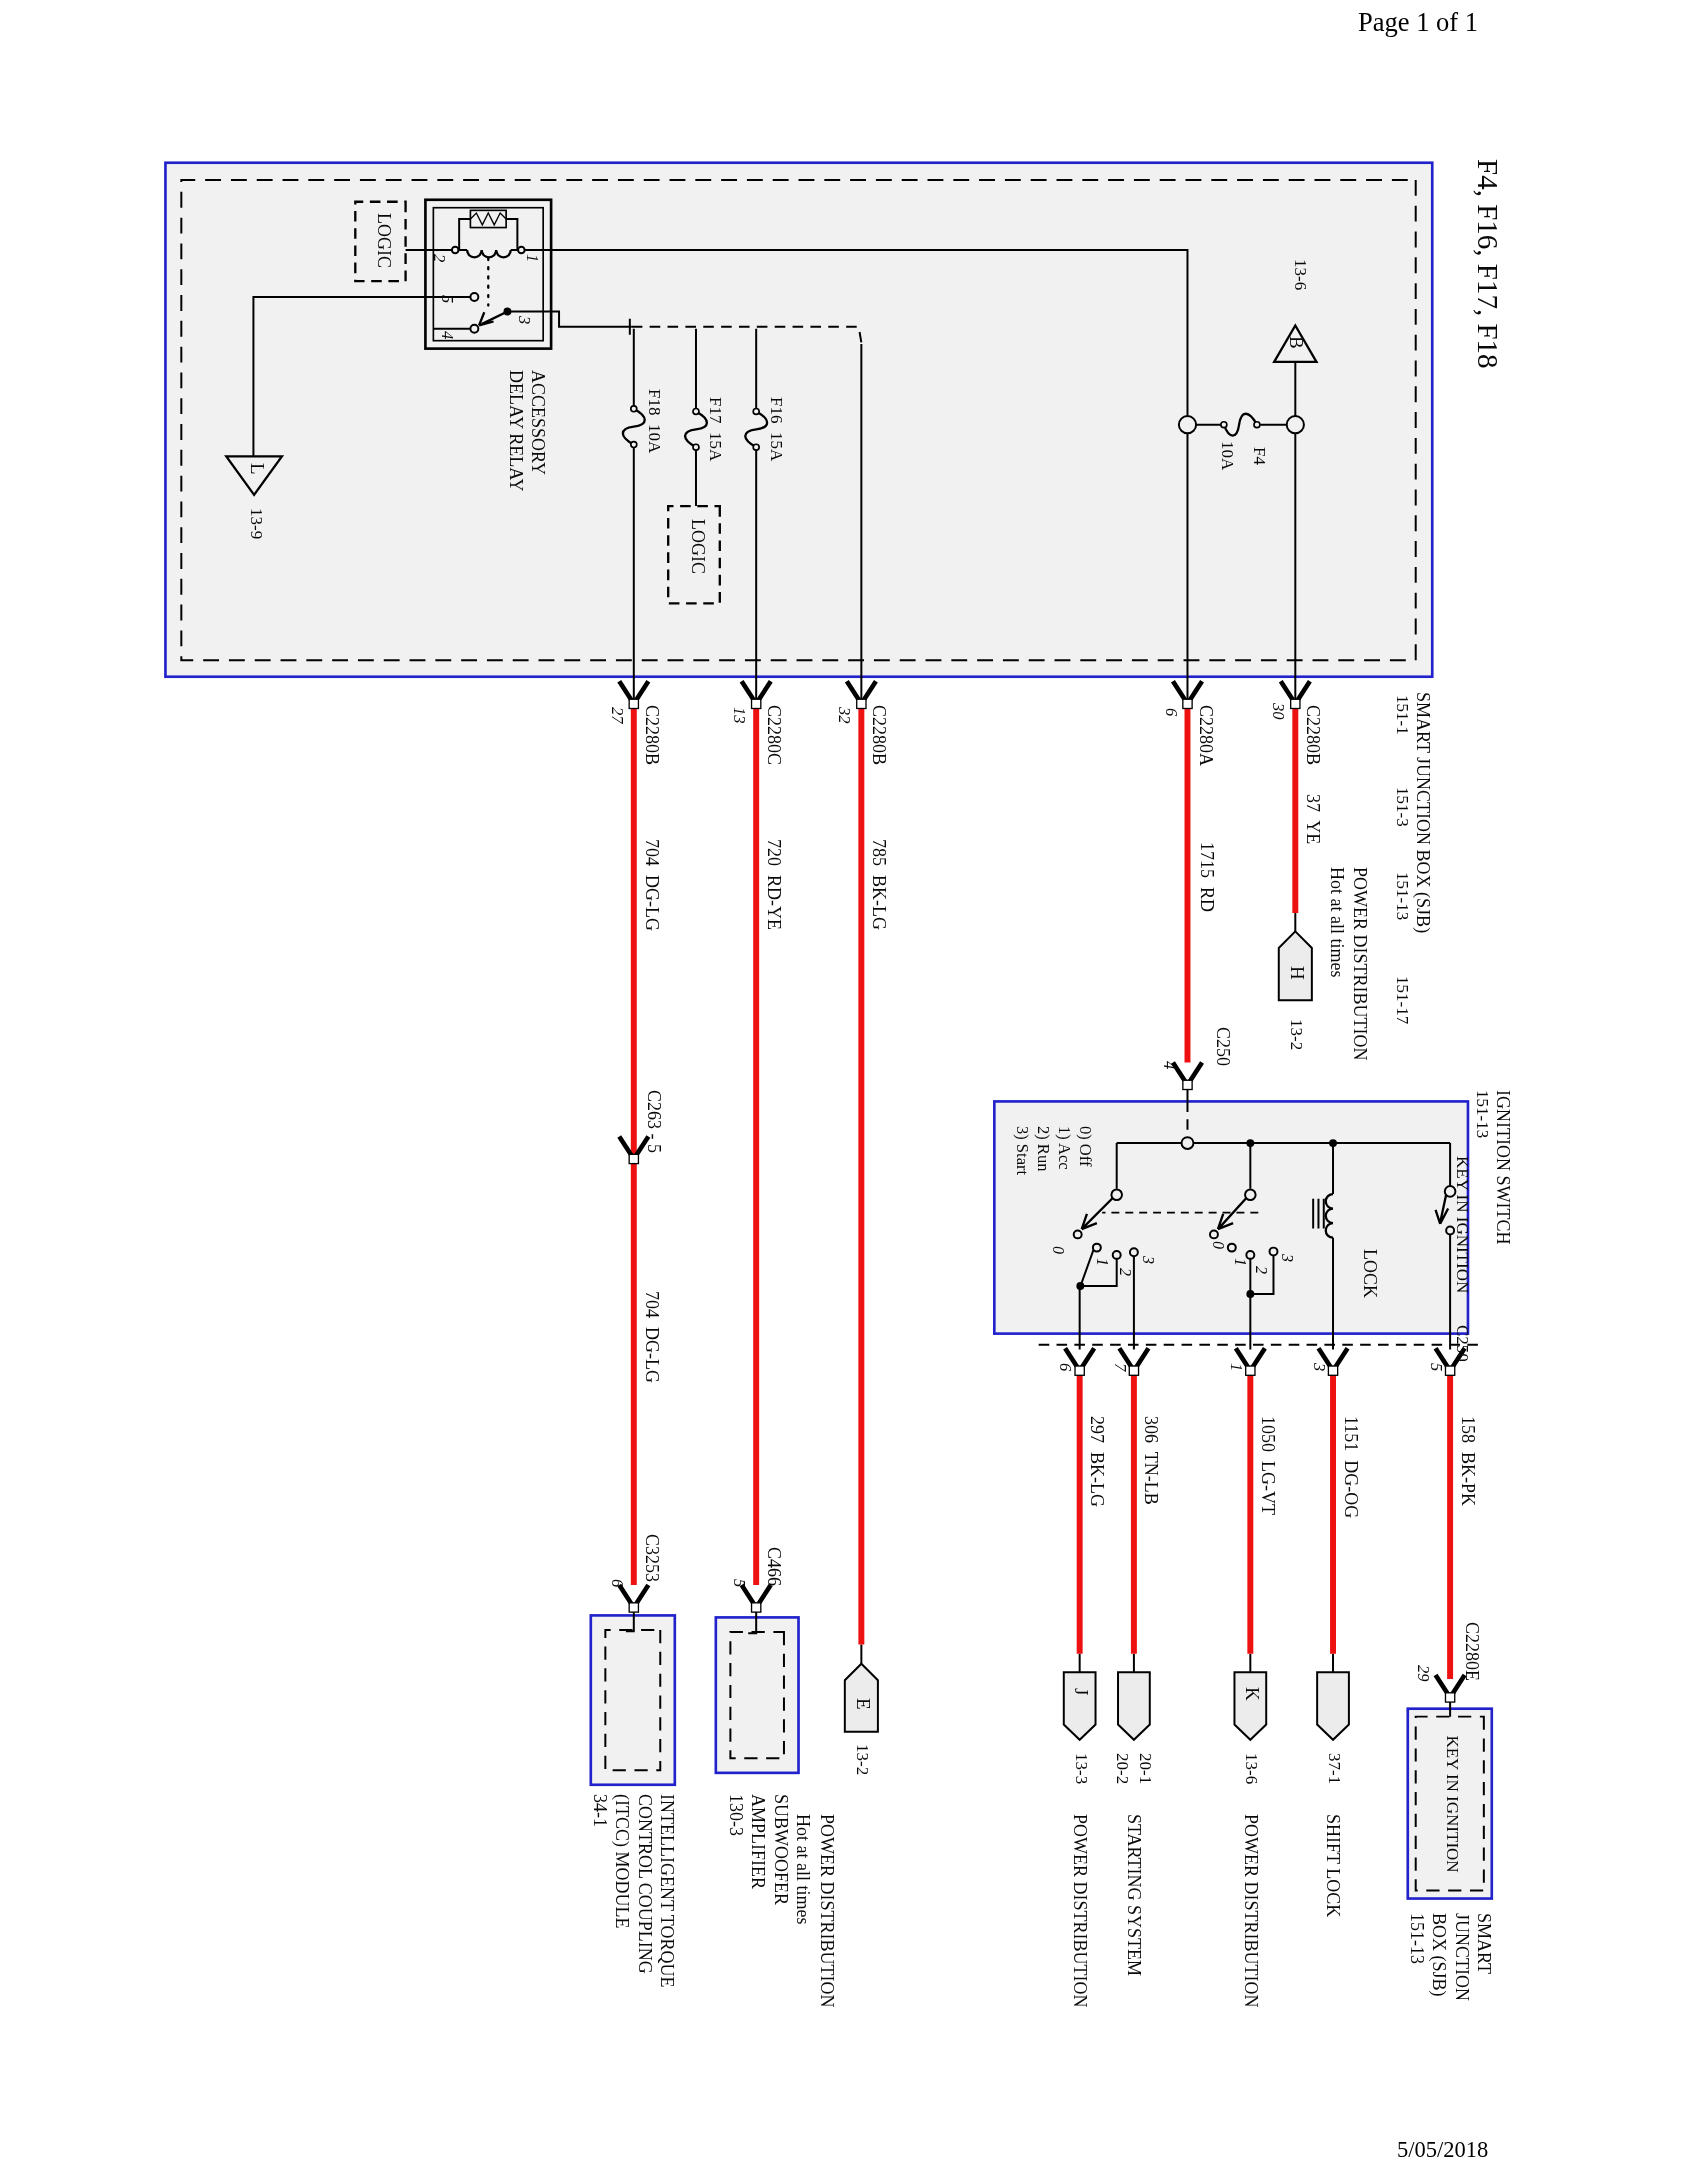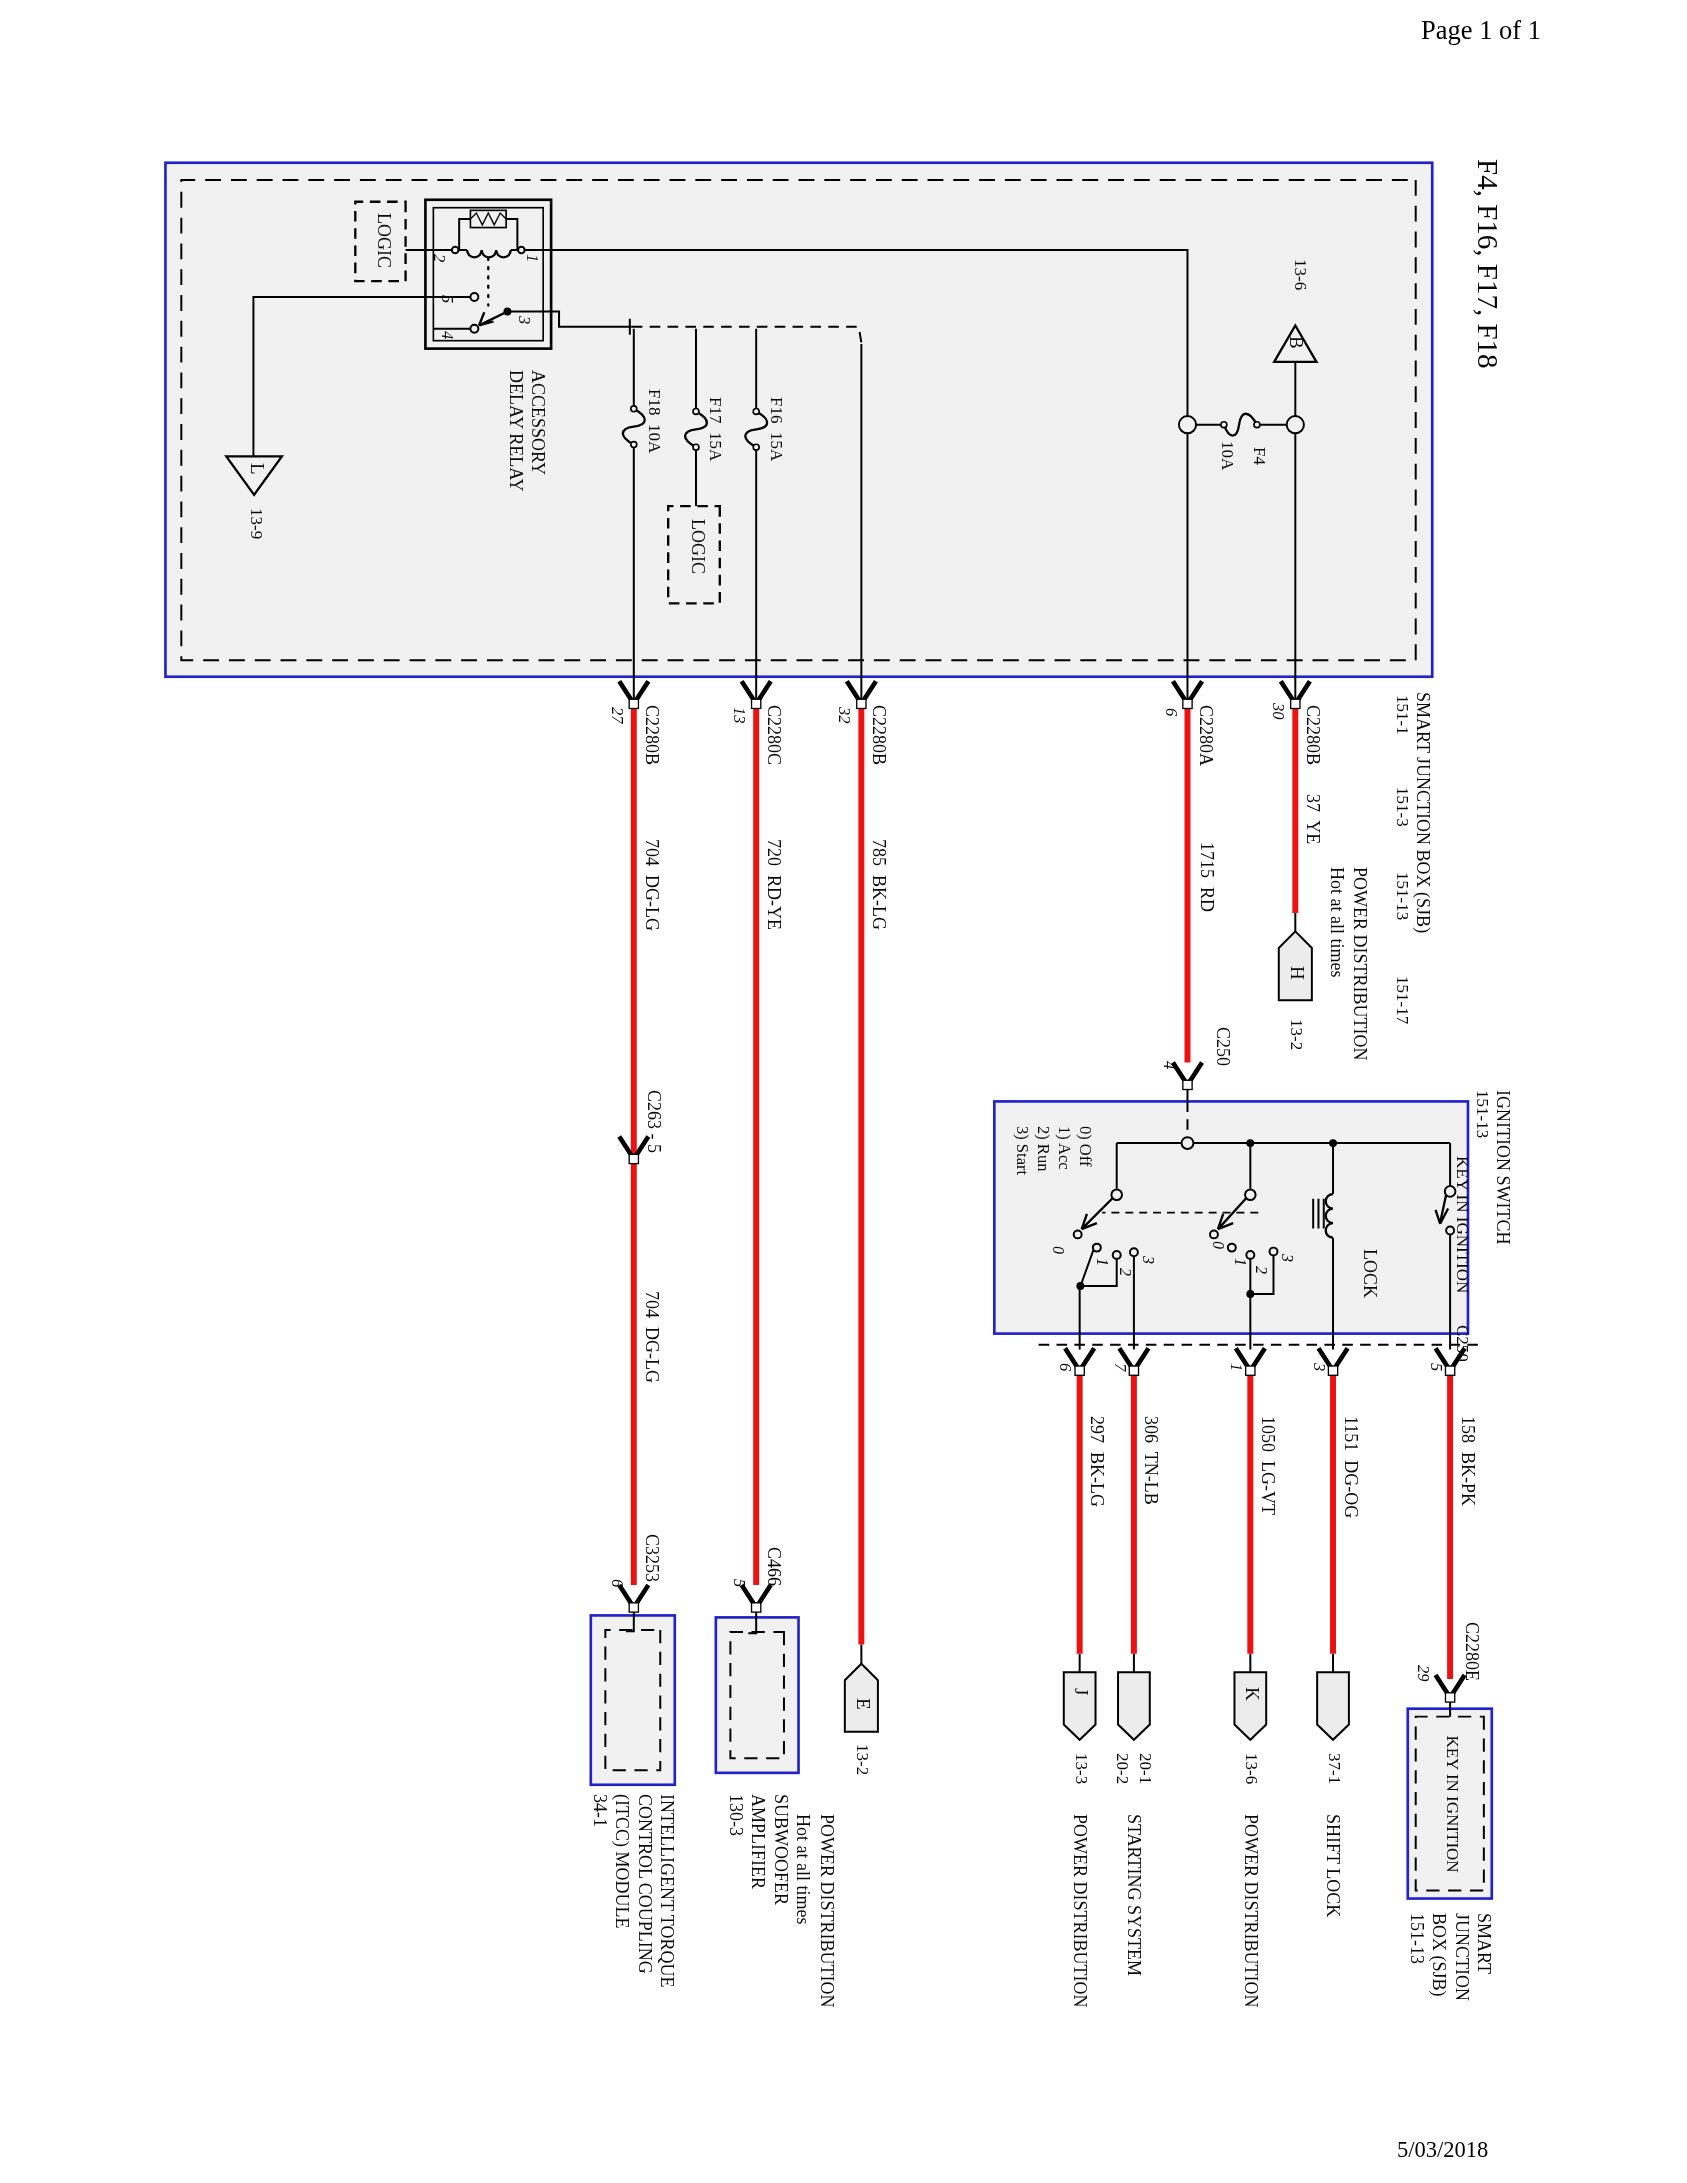--- a/index.html
+++ b/index.html
@@ -15,22 +15,22 @@
   .it{font-style:italic;}
   .s24{font-size:16px;} .s25{font-size:16.5px;} .s26{font-size:17px;}
   .s29{font-size:19px;} .s34{font-size:22.5px;} .s40{font-size:26.5px;} .s44{font-size:29px;}
   .ctr{text-align:center;}
 </style>
 </head>
 <body>
 
 <div id="page">
 
-  <div class="hdr s40" style="left:1421px;top:6.6px;margin-top:8px;">Page 1 of 1</div>
-  <div class="hdr s34" style="left:1397px;top:2137px;">5/03/2018</div>
+  <div class="hdr s40" style="left:1358px;top:6.6px;">Page 1 of 1</div>
+  <div class="hdr s34" style="left:1397px;top:2137px;">5/05/2018</div>
 
   <div id="rot">
 
     <svg width="2183" height="1687" viewBox="0 0 3300 2550">
 
       <g>
         <rect x="246" y="385" width="777" height="1915" fill="#f1f1f1" stroke="#2222cc" stroke-width="4"></rect>
         <rect x="272" y="410" width="726" height="1866" fill="none" stroke="#000" stroke-width="3" stroke-dasharray="24 15"></rect>
         <rect x="1665" y="331" width="351" height="716" fill="#f1f1f1" stroke="#2222cc" stroke-width="4"></rect>
         <rect x="2442" y="1530" width="256" height="127" fill="#f1f1f1" stroke="#2222cc" stroke-width="4"></rect>

